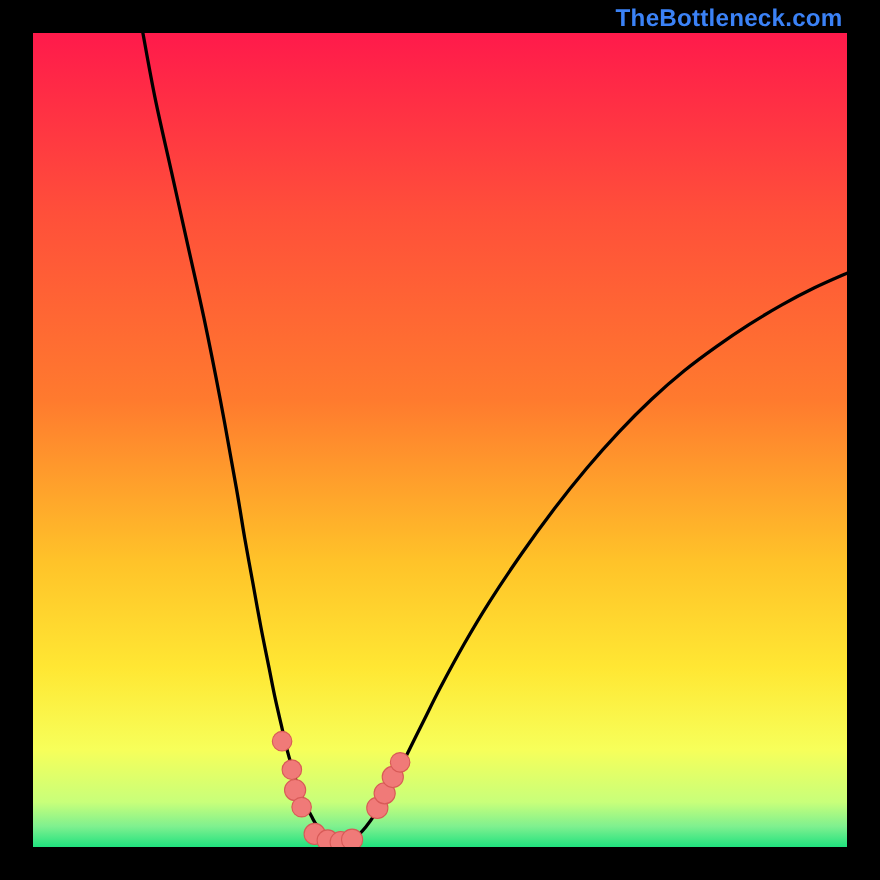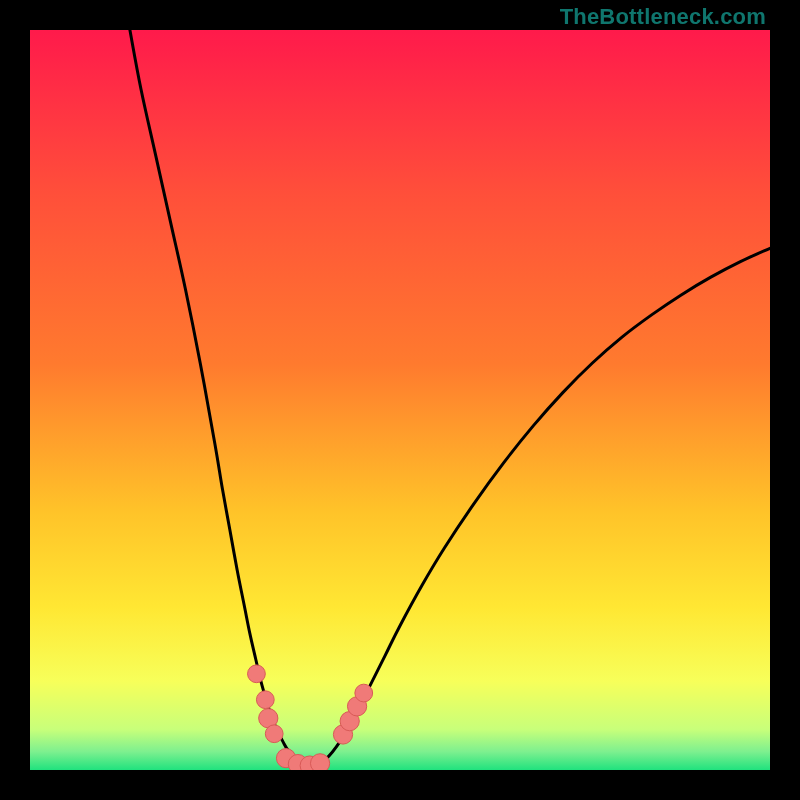--- a/index.html
+++ b/index.html
@@ -26,21 +26,21 @@
     height: 740px;
     overflow: hidden;
   }
   .watermark {
     position: absolute;
     top: 4px;
     right: 34px;
     font-family: Arial, Helvetica, sans-serif;
     font-size: 22px;
     font-weight: 600;
-    color: #0f766e;
+    color: #3b82f6;
     letter-spacing: 0.2px;
     z-index: 5;
   }
   svg {
     position: absolute;
     left: 0;
     top: 0;
   }
 </style>
 </head>

